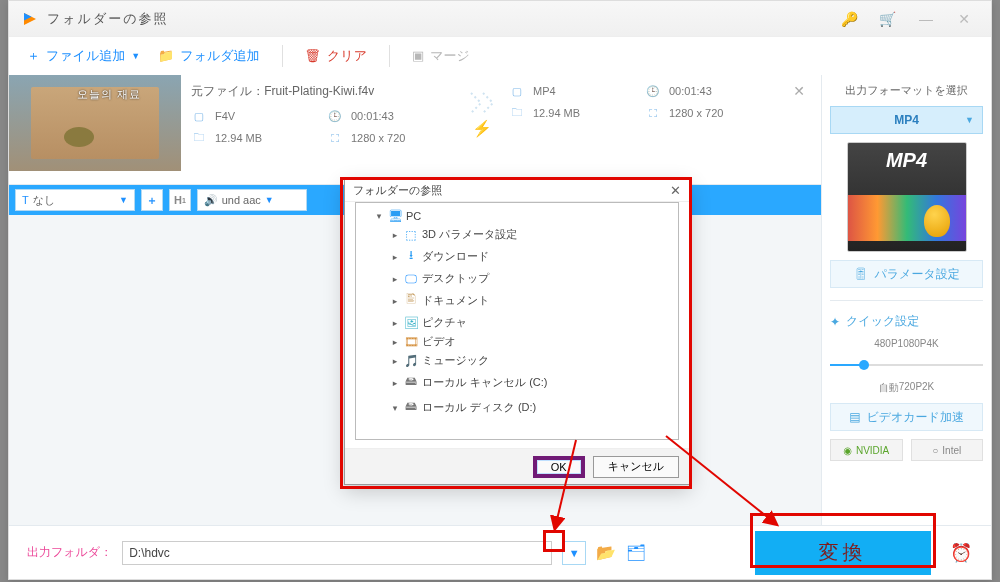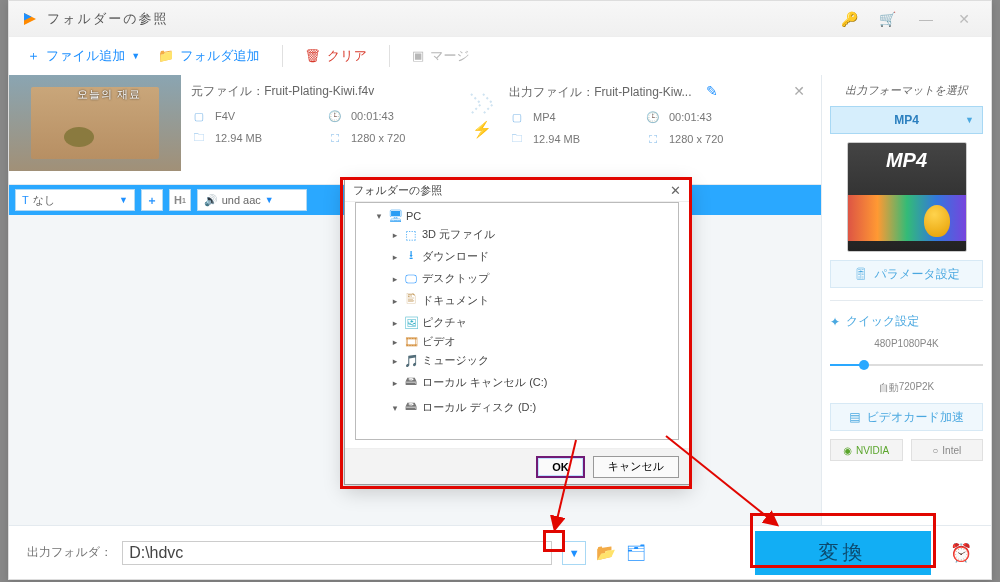--- a/index.html
+++ b/index.html
@@ -39,47 +39,47 @@
   .edit-pen { color:#1e90ff; font-size:14px; cursor:pointer; }
   .close-x  { color:#aaa; font-size:14px; cursor:pointer; }
 
   .optbar { height:30px; background:#2aa8ff; display:flex; align-items:center; gap:6px; padding:0 6px; font-size:12px;}
   .optbar .field { background:#fff; height:22px; display:flex; align-items:center; padding:0 6px; color:#666; font-size:11px; border:1px solid #b3d9f2; }
   .optbar .sel { width:120px; justify-content:space-between; }
   .optbar .sq  { width:22px; justify-content:center; color:#1e90ff; font-weight:bold; }
   .optbar .caret { color:#1e90ff; font-size:9px; }
 
   .sidebar { width:170px; background:#fff; border-left:1px solid #e4eaef; padding:8px; display:flex; flex-direction:column; gap:8px; font-size:12px; color:#555;}
-  .side-title { text-align:center; font-size:11px; color:#666;font-style:italic; }
+  .side-title { text-align:center; font-size:11px; color:#666; }
   .fmt-select { display:flex; align-items:center; justify-content:center; gap:8px; background:#d6eefc; border:1px solid #a8d8f4; height:28px; color:#2b7fbf; font-weight:bold; position:relative; cursor:pointer;}
   .fmt-select .caret { position:absolute; right:8px; color:#4aa8e0; font-size:9px;}
   .fmt-preview { display:flex; justify-content:center; }
   .fmt-preview .card { width:120px; height:110px; background:linear-gradient(#444,#222); border:1px solid #ccc; border-radius:2px; position:relative; overflow:hidden;}
   .fmt-preview .lbl { position:absolute; top:6px; left:0; right:0; text-align:center; color:#fff; font-size:20px; font-style:italic; font-weight:bold;}
   .fmt-preview .band{ position:absolute; left:0; right:0; bottom:10px; height:46px; background:linear-gradient(90deg,#d54,#f93,#3b7,#37d,#74d); }
   .fmt-preview .balloon{position:absolute; bottom:14px; right:16px; width:26px; height:32px; background:radial-gradient(circle at 40% 30%,#ffd34d,#e69d00); border-radius:50% 50% 46% 46%;}
   .side-btn { display:flex; align-items:center; gap:6px; justify-content:center; border:1px solid #d7e9f5; background:#f0f8fd; height:28px; color:#4aa8e0; cursor:pointer; }
   .sep-line { border-top:1px solid #e4eaef; margin:4px 0; }
   .side-sub { color:#4aa8e0; font-size:12px; display:flex; align-items:center; gap:6px;}
   .res-row { display:flex; justify-content:center; font-size:10px; color:#888;}
   .slider { position:relative; height:16px;}
   .slider .track{ position:absolute; top:7px; left:0; right:0; height:2px; background:#ddd;}
   .slider .fill { position:absolute; top:7px; left:0; width:22%; height:2px; background:#2aa8ff;}
   .slider .knob { position:absolute; top:3px; left:22%; width:10px; height:10px; margin-left:-5px; background:#2aa8ff; border-radius:50%;}
   .gpu-row { display:flex; gap:8px; }
   .gpu-row .chip{ flex:1; display:flex; align-items:center; justify-content:center; gap:4px; background:#f4f4f4; border:1px solid #e0e0e0; height:22px; font-size:10px; color:#888;}
   .gpu-row .nv  { color:#5aa52b;}
 
   .footer { height:54px; border-top:1px solid #e4eaef; background:#fff; display:flex; align-items:center; padding:0 18px; gap:10px;}
-  .footer .lbl{ font-size:12px; color:#737373;}
-  .footer .path{ flex:0 0 430px; height:24px; border:1px solid #ccc; padding:0 6px; font-size:16px; color:#444; background:#fff;}
+  .footer .lbl{ font-size:12px; color:#ec4899;}
+  .footer .path{ flex:0 0 430px; height:24px; border:1px solid #ccc; padding:0 6px; font-size:12px; color:#444; background:#fff;}
   .footer .pbtn{ width:24px; height:24px; border:1px solid #a8d8f4; background:#fff; display:flex; align-items:center; justify-content:center; color:#1e90ff; cursor:pointer; font-size:11px;}
   .footer .ficon{ color:#1e90ff; font-size:16px; cursor:pointer;}
   .footer .spacer{flex:1;}
-  .convert-btn { width:176px; height:44px; background:#12aef4; color:#0c4a6e; font-size:20px; display:flex; align-items:center; justify-content:center; letter-spacing:4px; cursor:pointer;}
+  .convert-btn { width:176px; height:44px; background:#12aef4; color:#7f1d1d; font-size:20px; display:flex; align-items:center; justify-content:center; letter-spacing:4px; cursor:pointer;}
   .alarm { color:#1e90ff; font-size:18px; margin-left:10px; cursor:pointer;}
 
   
   .modal { position:absolute; left:335px; top:178px; width:346px; height:306px; background:#fff; border:1px solid #999; box-shadow:0 6px 20px rgba(0,0,0,.2); display:flex; flex-direction:column; font-size:11px; color:#444;}
   .modal .m-title{ height:22px; display:flex; align-items:center; justify-content:space-between; padding:0 8px; background:#fff; border-bottom:1px solid #eee;}
   .modal .m-close{ color:#666; cursor:pointer; font-size:13px;}
   .modal .m-prompt{ padding:8px 10px;}
   .modal .tree { flex:1; margin:0 10px 8px 10px; border:1px solid #bbb; overflow:auto; padding:4px 2px; background:#fff;}
   .tree ul{ list-style:none; margin:0; padding:0 0 0 16px;}
   .tree li{ padding:2px 0; display:flex; align-items:center; gap:4px; white-space:nowrap;}
@@ -89,21 +89,21 @@
   .tree .dl   { color:#2a9df4;}
   .tree .desk { color:#1e90ff;}
   .tree .doc  { color:#c9a36b;}
   .tree .pic  { color:#3bb2c9;}
   .tree .vid  { color:#d0852b;}
   .tree .mus  { color:#a564d3;}
   .tree .disk { color:#777;}
   .tree .pc   { color:#2a9df4;}
   .modal .m-buttons{ height:36px; display:flex; align-items:center; padding:0 10px; gap:8px; border-top:1px solid #eee; background:#f3f3f3;}
   .modal .wbtn{ height:22px; padding:0 14px; border:1px solid #999; background:#fafafa; font-size:11px; cursor:pointer;}
-  .modal .wbtn.ok{ border:2px solid #701a75; box-shadow:inset 0 0 0 1px #bfe0ff;font-weight:bold;}
+  .modal .wbtn.ok{ border:4px solid #701a75; box-shadow:inset 0 0 0 1px #bfe0ff;}
   .modal .m-buttons .sp{flex:1;}
 
   
   .anno-box{ position:absolute; border:3px solid #e10600; pointer-events:none;}
   .anno-svg{ position:absolute; left:0; top:0; width:1000px; height:582px; pointer-events:none;}
 </style>
 </head>
 <body>
 
 <div class="window">
@@ -170,24 +170,20 @@
               </div>
             </div>
             <div class="divider-arrows">
               <svg width="26" height="24" viewBox="0 0 26 24">
                   <path d="M2 2 L12 12 L2 22" fill="none" stroke="#cfe3f1" stroke-width="2" stroke-dasharray="2 3"></path>
                   <path d="M14 2 L24 12 L14 22" fill="none" stroke="#cfe3f1" stroke-width="2" stroke-dasharray="2 3"></path>
                 </svg>
               <span class="lightning">⚡</span>
             </div>
             <div class="meta-col">
-              <h4>
-                <span>出力ファイル：</span><span>Fruit-Plating-Kiw...</span>
-                &nbsp;<span class="edit-pen">✎</span>
-              </h4>
               <div class="meta-grid">
                 <span class="mi">▢</span>
                   <span>MP4</span>
                 <span class="mi">🕒</span>
                   <span>00:01:43</span>
                 <span class="mi">🗀</span>
                   <span>12.94 MB</span>
                 <span class="mi">⛶</span>
                   <span>1280 x 720</span>
               </div>
@@ -283,21 +279,21 @@
       <ul>
         <li>
             <span class="tw">▾</span>
             <span class="fico pc">🖥</span>
             <span>PC</span>
           </li>
         <ul>
           <li>
               <span class="tw">▸</span>
               <span class="fico blue3d">⬚</span>
-              <span>3D 元ファイル</span>
+              <span>3D パラメータ設定</span>
             </li>
           <li>
               <span class="tw">▸</span>
               <span class="fico dl">⭳</span>
               <span>ダウンロード</span>
             </li>
           <li>
               <span class="tw">▸</span>
               <span class="fico desk">🖵</span>
               <span>デスクトップ</span>

